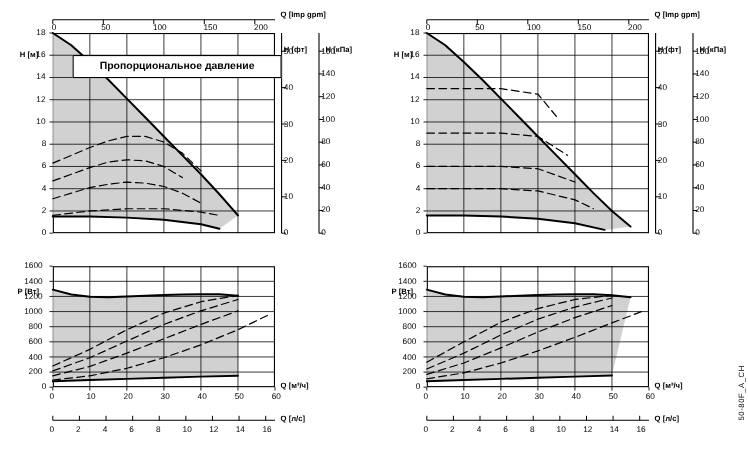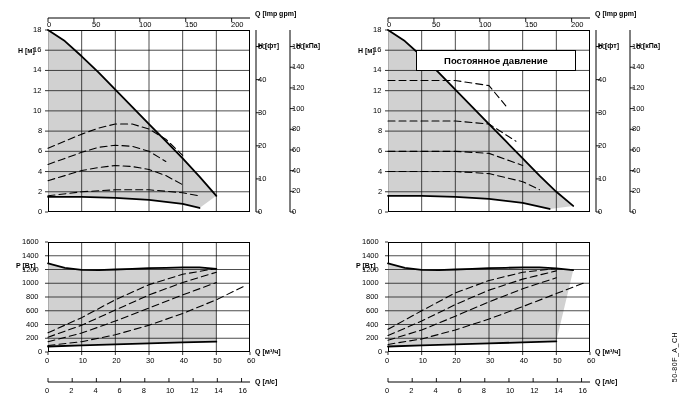--- a/index.html
+++ b/index.html
@@ -37,20 +37,21 @@
   <div class="tick" style="left:47px;top:20px;">0</div>
   <div class="tick" style="left:92px;top:20px;">50</div>
   <div class="tick" style="left:139px;top:20px;">100</div>
   <div class="tick" style="left:185px;top:20px;">150</div>
   <div class="tick" style="left:231px;top:20px;">200</div>
 
   <div class="axlbl b" style="left:18px;top:47px;">H [м]</div>
   <div class="axlbl b" style="left:258px;top:42px;">H [фт]</div>
   <div class="axlbl b" style="left:296px;top:42px;">H [кПа]</div>
 
+  <div class="titlebox" style="left:66px;top:50px;width:190px;height:21px;">Пропорциональное давление</div>
 
   <div class="frame" id="L-top" style="left:48px;top:30px;width:202px;height:182px;"></div>
 
   <div class="frame" id="L-bot" style="left:48px;top:242px;width:202px;height:110px;"></div>
 
   <div class="axlbl b" style="left:16px;top:262px;">P [Вт]</div>
 
   <div class="axlbl b" style="left:255px;top:348px;">Q [м³/ч]</div>
   <div class="axlbl b" style="left:255px;top:378px;">Q [л/с]</div>
 
@@ -214,21 +215,20 @@
   <div class="tick" style="left:47px;top:20px;">0</div>
   <div class="tick" style="left:92px;top:20px;">50</div>
   <div class="tick" style="left:139px;top:20px;">100</div>
   <div class="tick" style="left:185px;top:20px;">150</div>
   <div class="tick" style="left:231px;top:20px;">200</div>
 
   <div class="axlbl b" style="left:18px;top:47px;">H [м]</div>
   <div class="axlbl b" style="left:258px;top:42px;">H [фт]</div>
   <div class="axlbl b" style="left:296px;top:42px;">H [кПа]</div>
 
-  <div class="titlebox" style="left:76px;top:50px;width:160px;height:21px;">Постоянное давление</div>
 
   <div class="frame" id="R-top" style="left:48px;top:30px;width:202px;height:182px;"></div>
   <div class="frame" id="R-bot" style="left:48px;top:242px;width:202px;height:110px;"></div>
 
   <div class="axlbl b" style="left:16px;top:262px;">P [Вт]</div>
   <div class="axlbl b" style="left:255px;top:348px;">Q [м³/ч]</div>
   <div class="axlbl b" style="left:255px;top:378px;">Q [л/с]</div>
 
   <svg class="curves" width="340" height="408" id="svg-right">
       <g>

